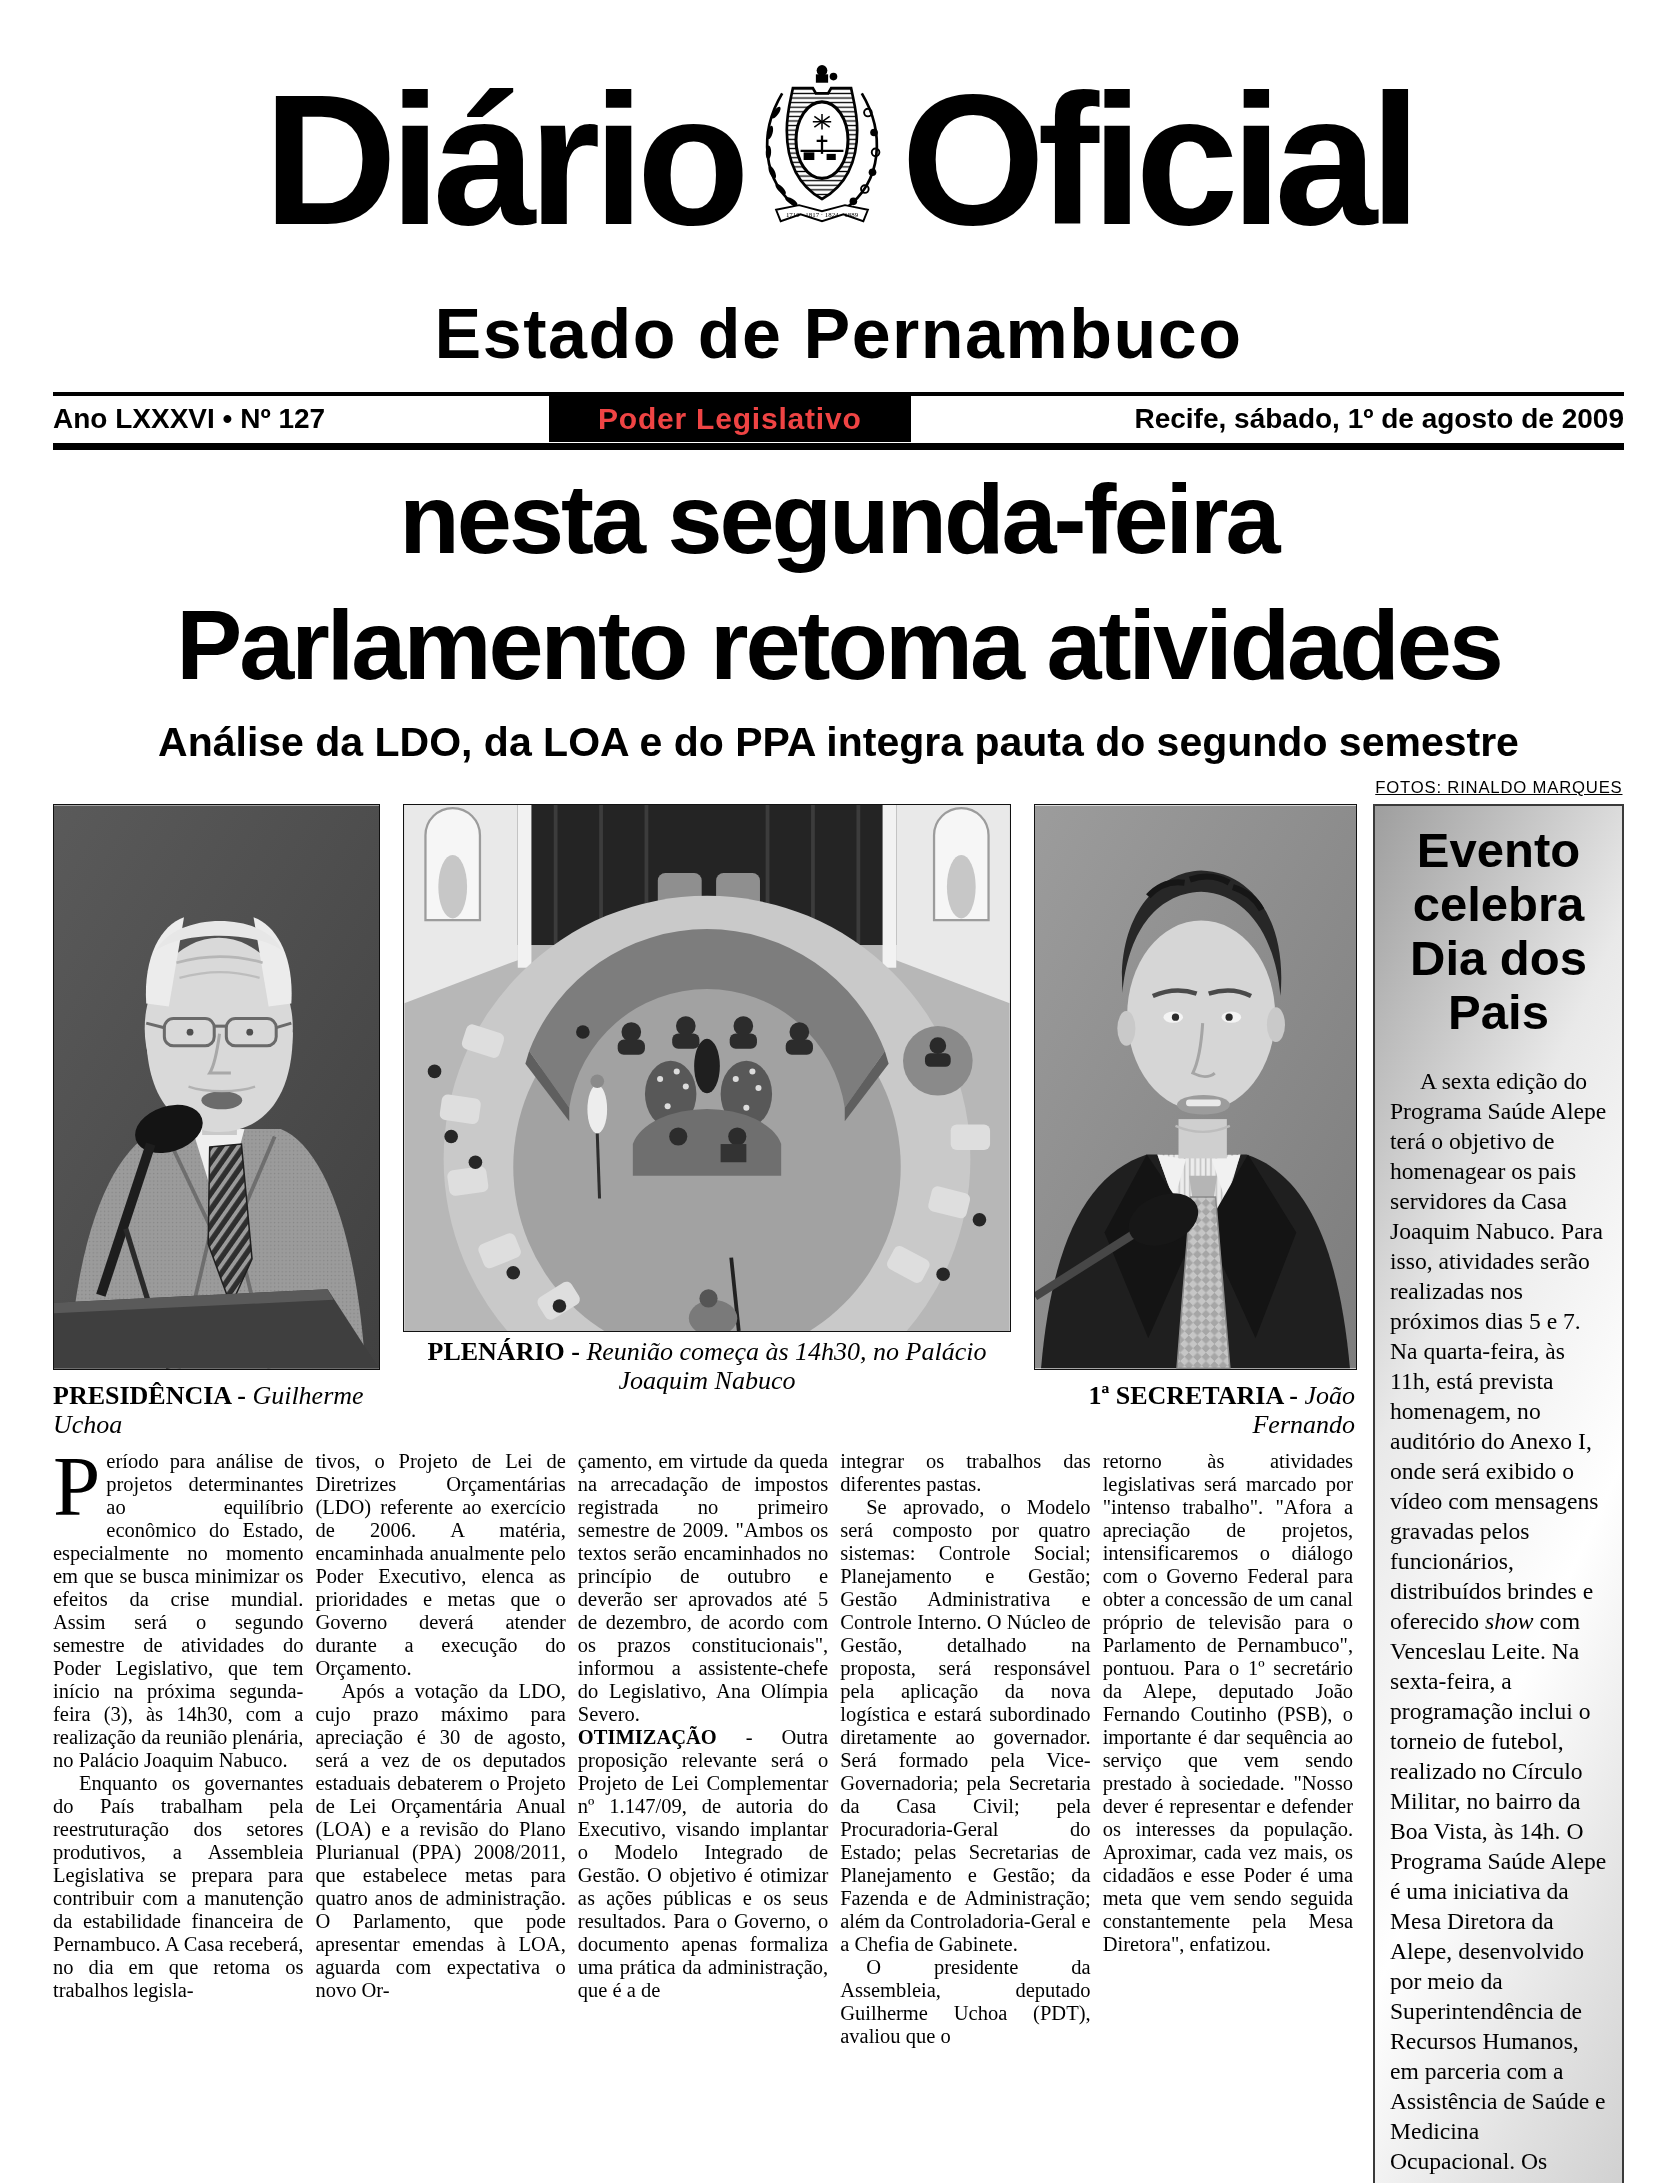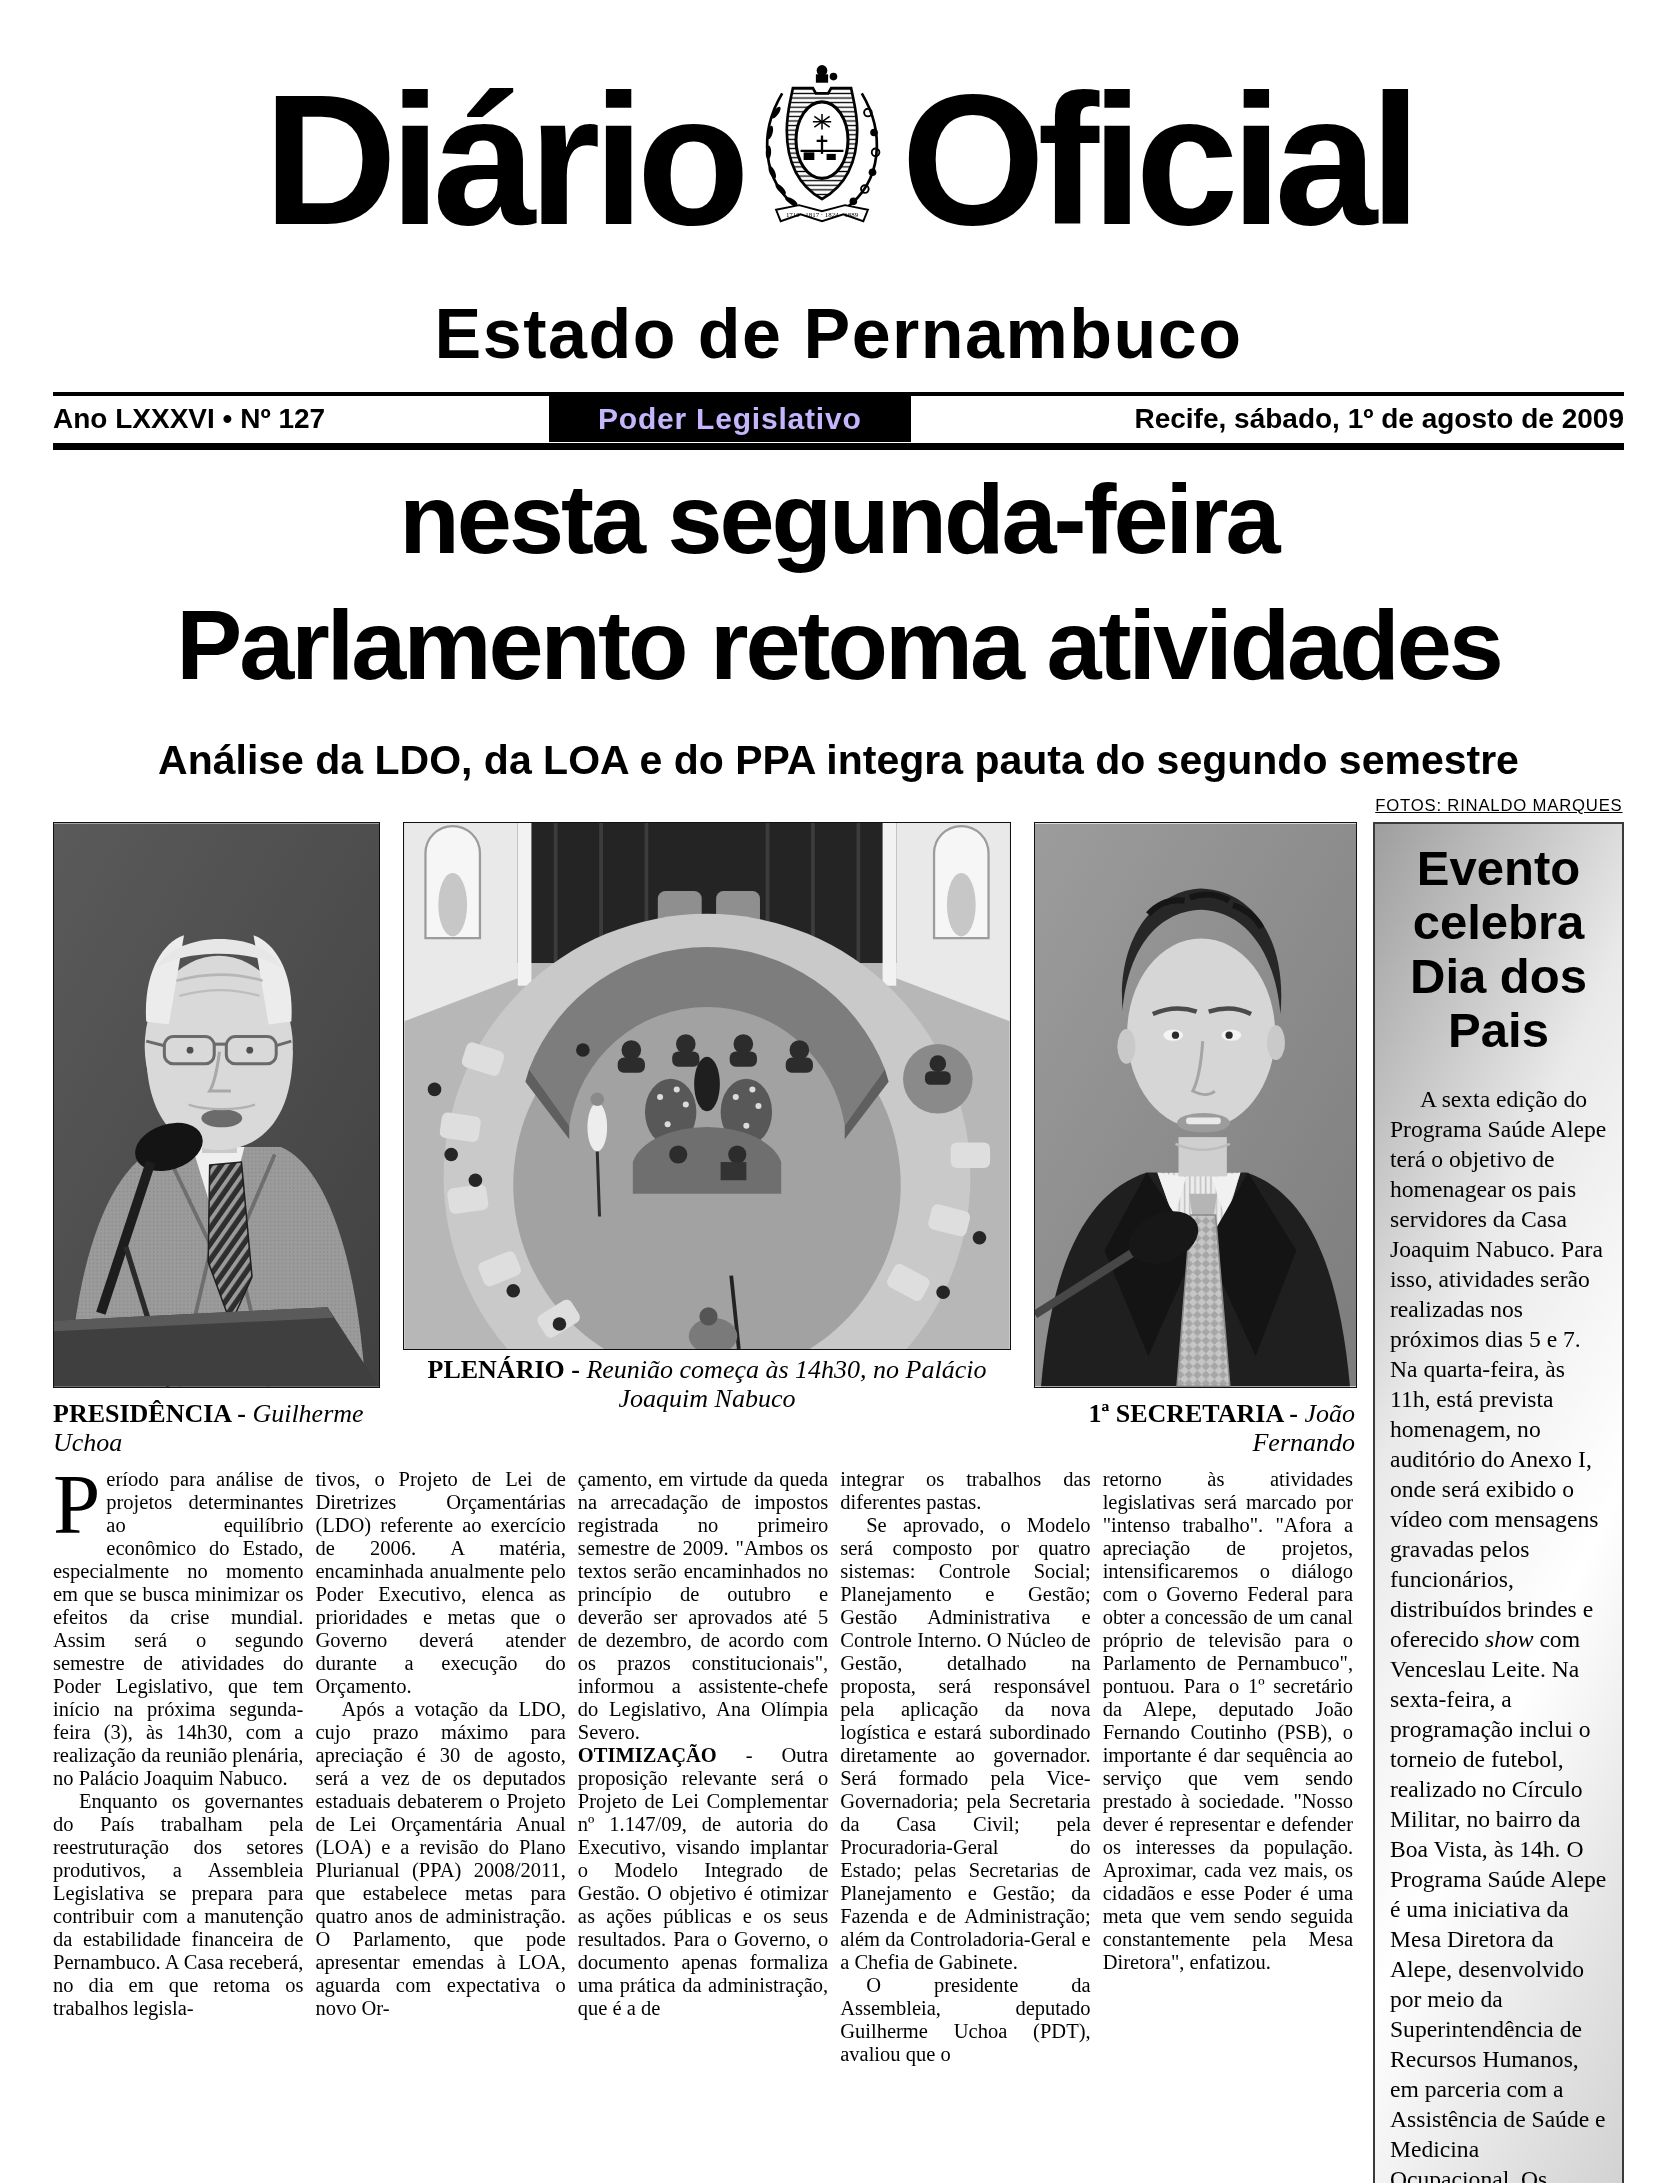--- a/index.html
+++ b/index.html
@@ -15,26 +15,26 @@
   
   .mast-row{display:flex;align-items:center;justify-content:center;gap:10.6px;height:251px;}
   .mast-title{font-family:"Liberation Sans",sans-serif;font-weight:bold;font-size:185px;letter-spacing:-7.6px;line-height:.9;white-space:nowrap;}
   .emblem{flex:0 0 auto;margin-top:-23px;}
   .mast-sub{text-align:center;font-family:"Liberation Sans",sans-serif;font-weight:bold;font-size:70px;letter-spacing:1.5px;margin-top:13px;line-height:1;}
   .rule-thin{height:3.8px;background:#000;margin-top:23px;}
   .rule-thick{height:6.8px;background:#000;}
   
   .dateline{display:flex;align-items:center;justify-content:space-between;height:47px;
     font-family:"Liberation Sans",sans-serif;font-weight:bold;font-size:28px;}
-  .poder-box{background:#000;color:#c4b5fd;font-size:30px;padding:6px 49px;letter-spacing:0.8px;}
+  .poder-box{background:#000;color:#ef4444;font-size:30px;padding:6px 49px;letter-spacing:0.8px;}
   
   .headline{font-family:"Liberation Sans",sans-serif;font-weight:bold;text-align:center;
     font-size:99px;line-height:1.28;letter-spacing:-3px;margin-top:6px;}
   .subhead{font-family:"Liberation Sans",sans-serif;font-weight:bold;text-align:center;
-    font-size:41px;margin-top:28px;letter-spacing:0px;}
+    font-size:41px;margin-top:10px;letter-spacing:0px;}
   .credit{font-family:"Liberation Sans",sans-serif;font-size:16.7px;text-align:right;
     text-decoration:underline;margin:12px 1.5px 6px 0;letter-spacing:0.8px;}
   
   .main{display:flex;gap:20px;align-items:stretch;}
   .left-zone{width:1300px;flex:0 0 auto;}
   .photo-row{display:flex;gap:23px;align-items:flex-start;}
   figure{margin:0;}
   .photo{display:block;border:1.5px solid #111;box-sizing:border-box;}
   .caption{font-size:26px;margin-top:12px;line-height:1.1;}
   .caption .lbl{font-weight:bold;}

